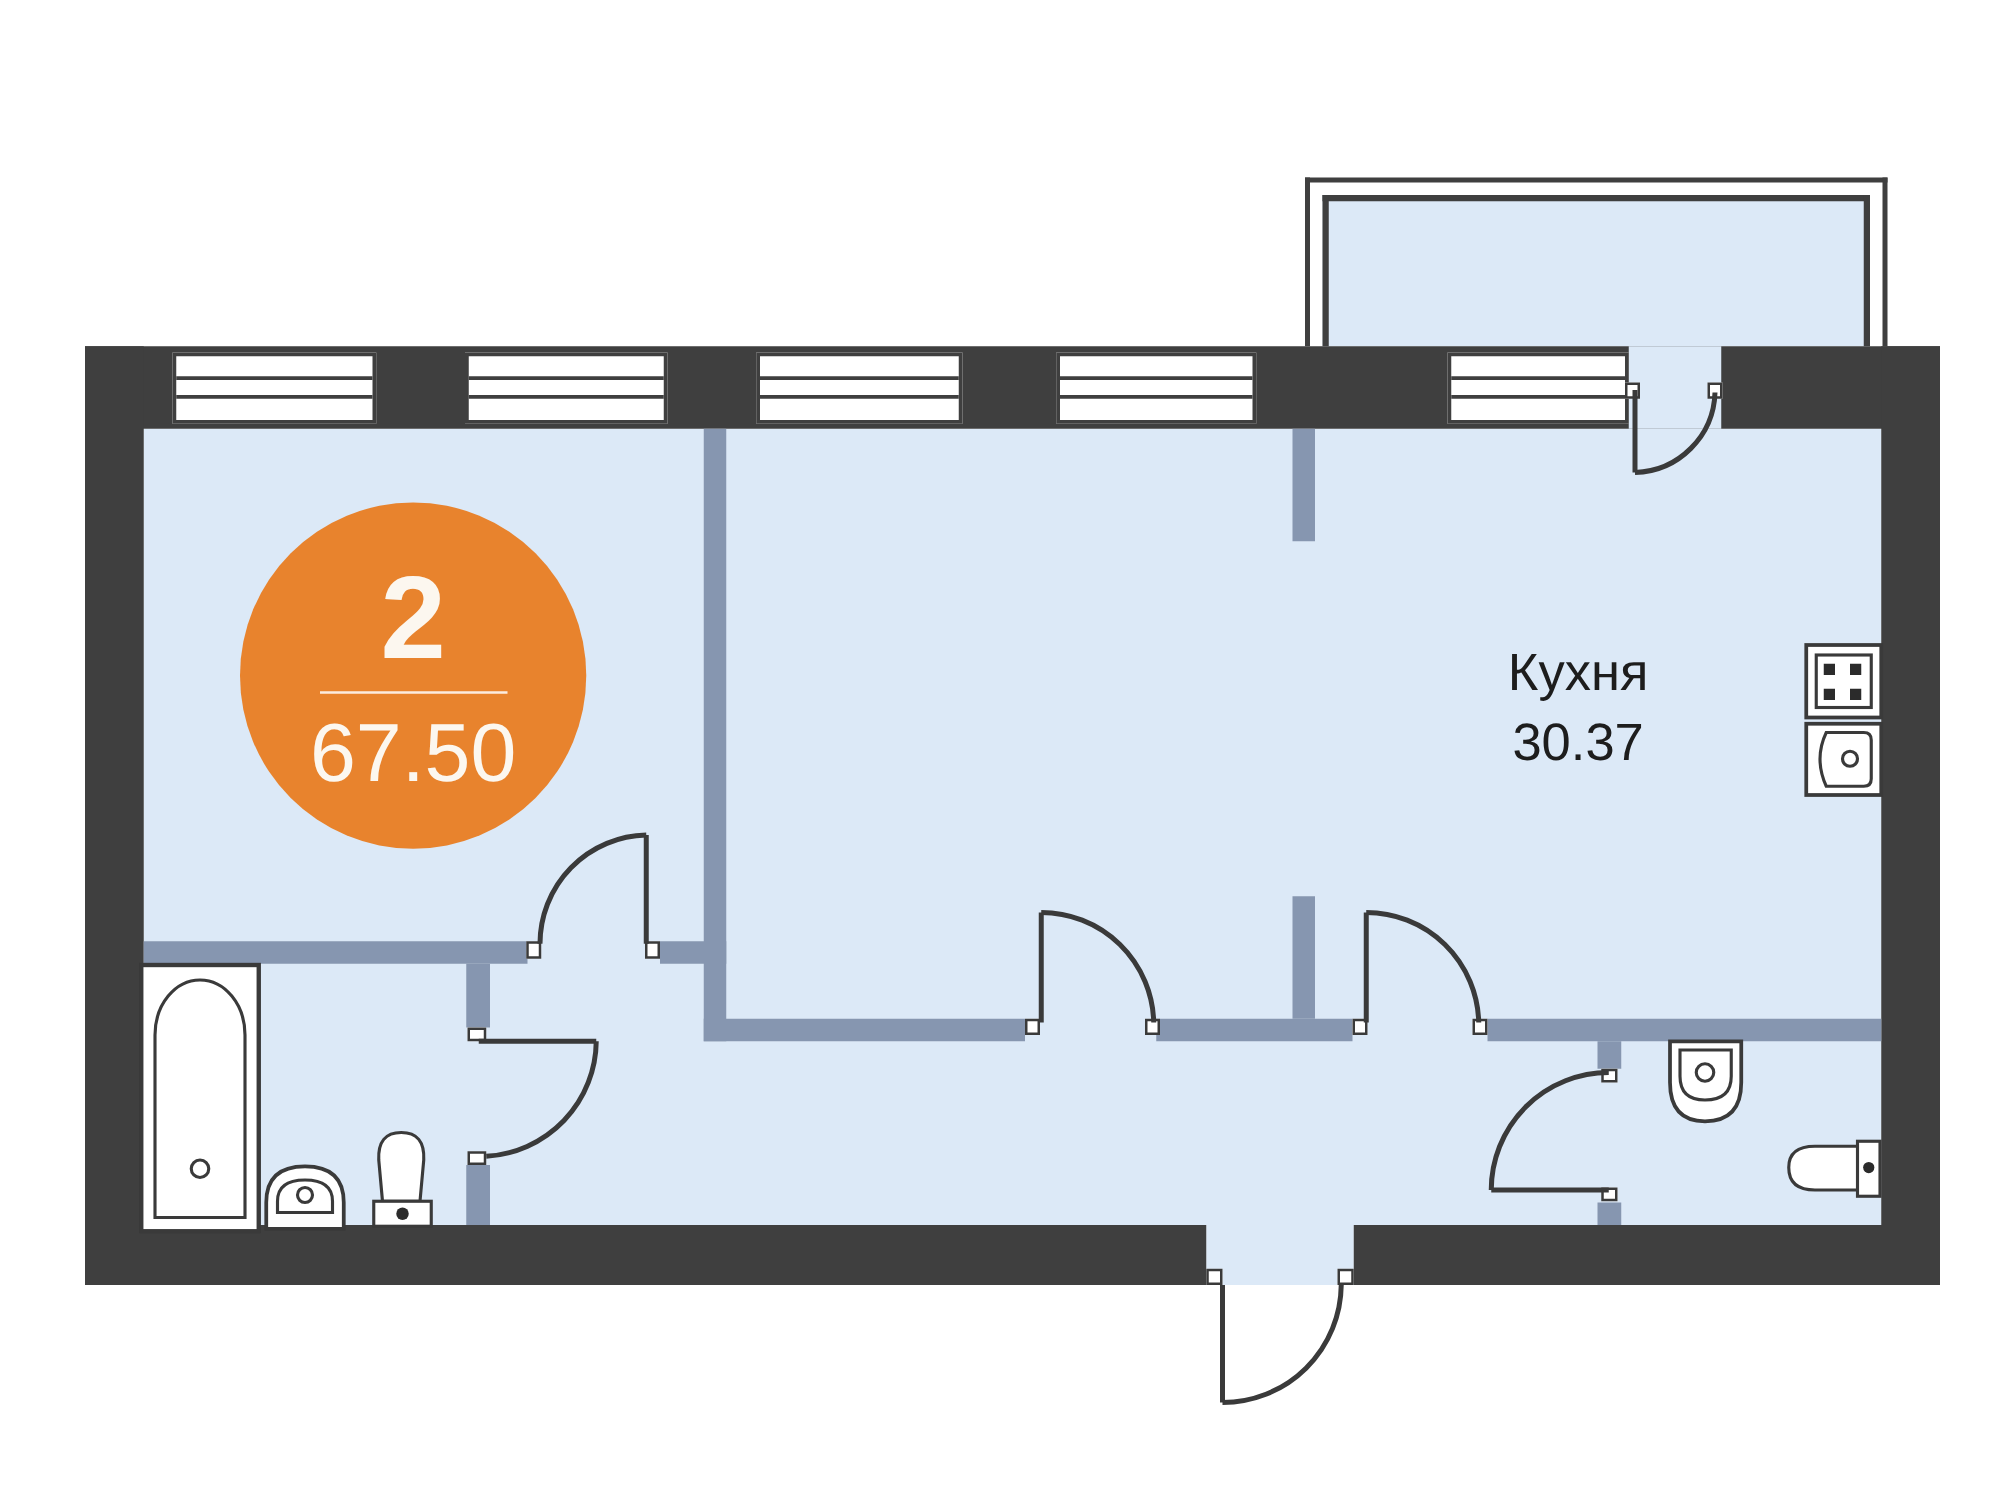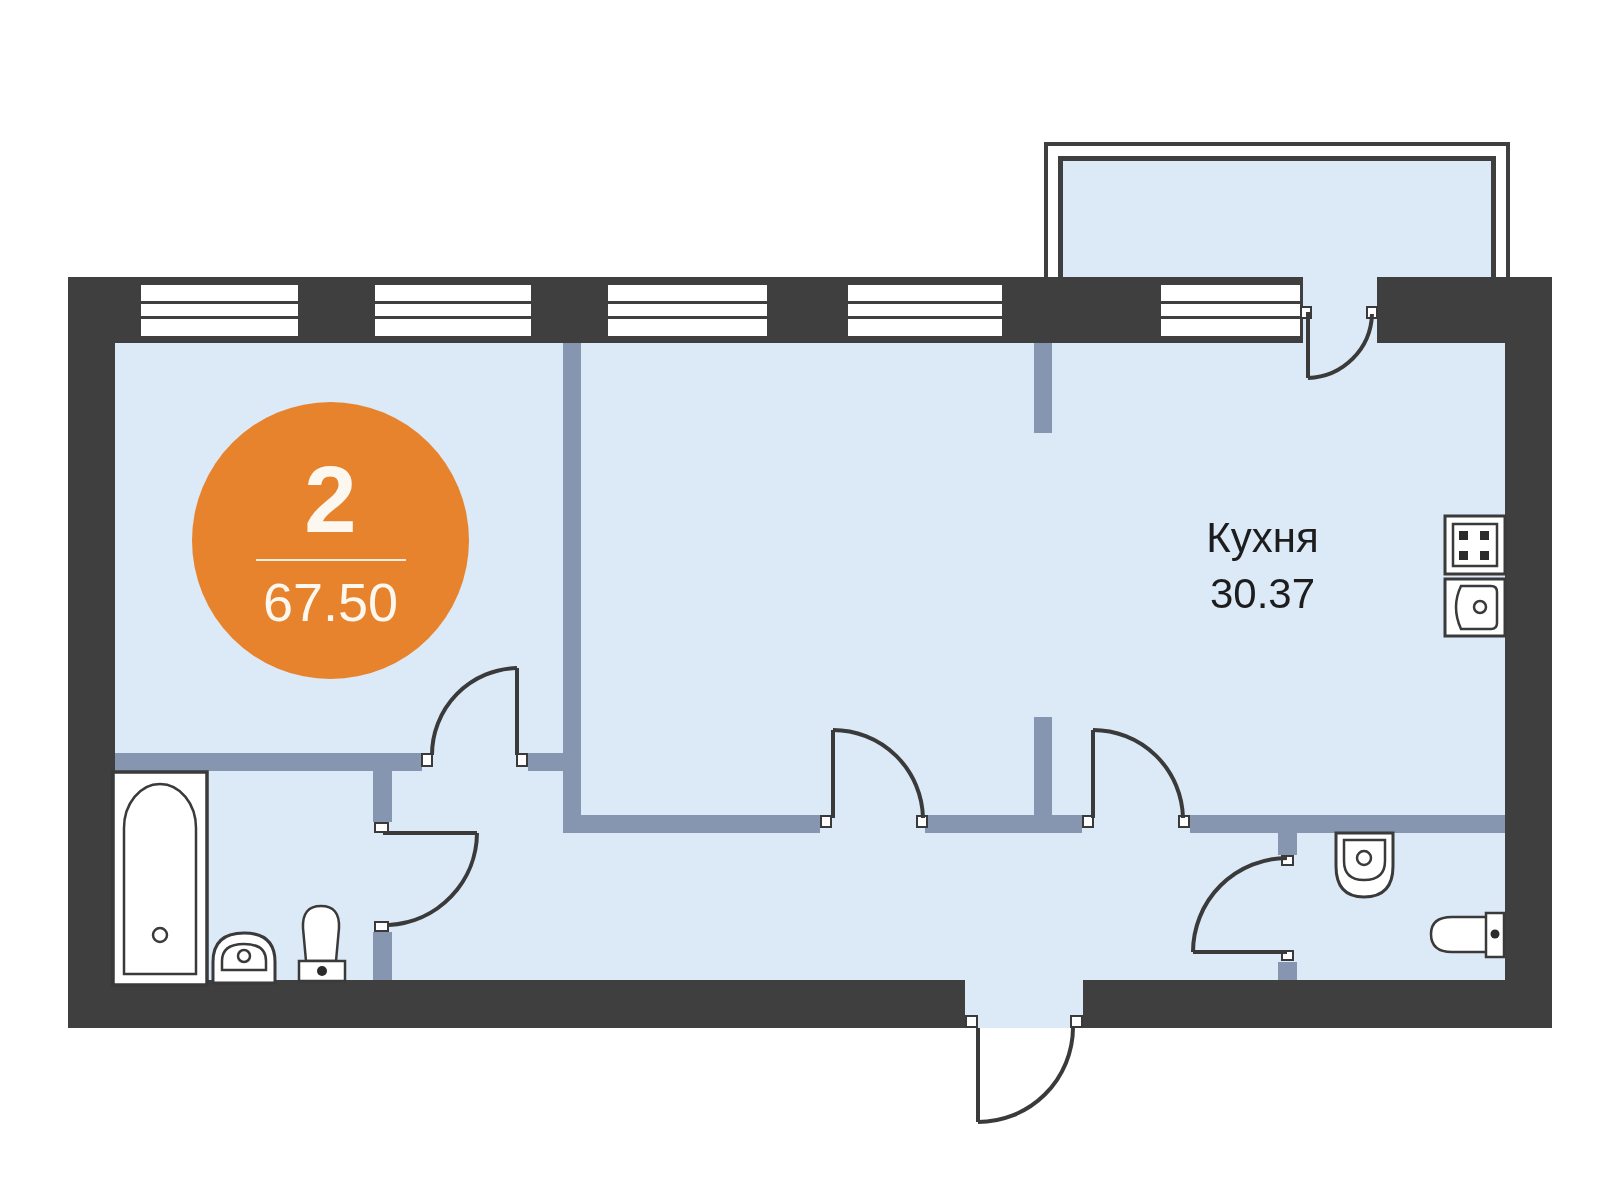--- a/index.html
+++ b/index.html
@@ -23,21 +23,21 @@
   .window .ln.b{top:31px}
   .balcony-outer{position:absolute;left:1044px;top:142px;width:466px;height:135px;
     border:4px solid var(--wall_dark);border-bottom:none;background:#fff;box-sizing:border-box;}
   .balcony-inner{position:absolute;left:1058px;top:156px;width:438px;height:121px;
     border:5px solid var(--wall_dark);border-bottom:none;background:var(--floor);box-sizing:border-box;}
   .badge{position:absolute;left:192px;top:402px;width:277px;height:277px;border-radius:50%;
     background:var(--accent);color:#FCF7EF;display:flex;flex-direction:column;
     align-items:center;justify-content:center;}
   .badge .num{font-size:94px;font-weight:bold;line-height:1;}
   .badge .rule{width:150px;height:2px;background:rgba(255,255,255,.85);margin:12px 0 14px;}
-  .badge .area{font-size:54px;line-height:1;}
+  .badge .area{font-size:66px;line-height:1;}
   .kitchen-label{position:absolute;left:1090px;top:490px;width:345px;text-align:center;
     color:var(--label);font-size:42px;line-height:1.33;margin-top:20px;}
   svg.overlay{position:absolute;left:0;top:0;}
 </style>
 </head>
 <body>
 
 <div class="plan">
 
   <div class="floor" style="left:115px;top:343px;width:1390px;height:637px;"></div>

